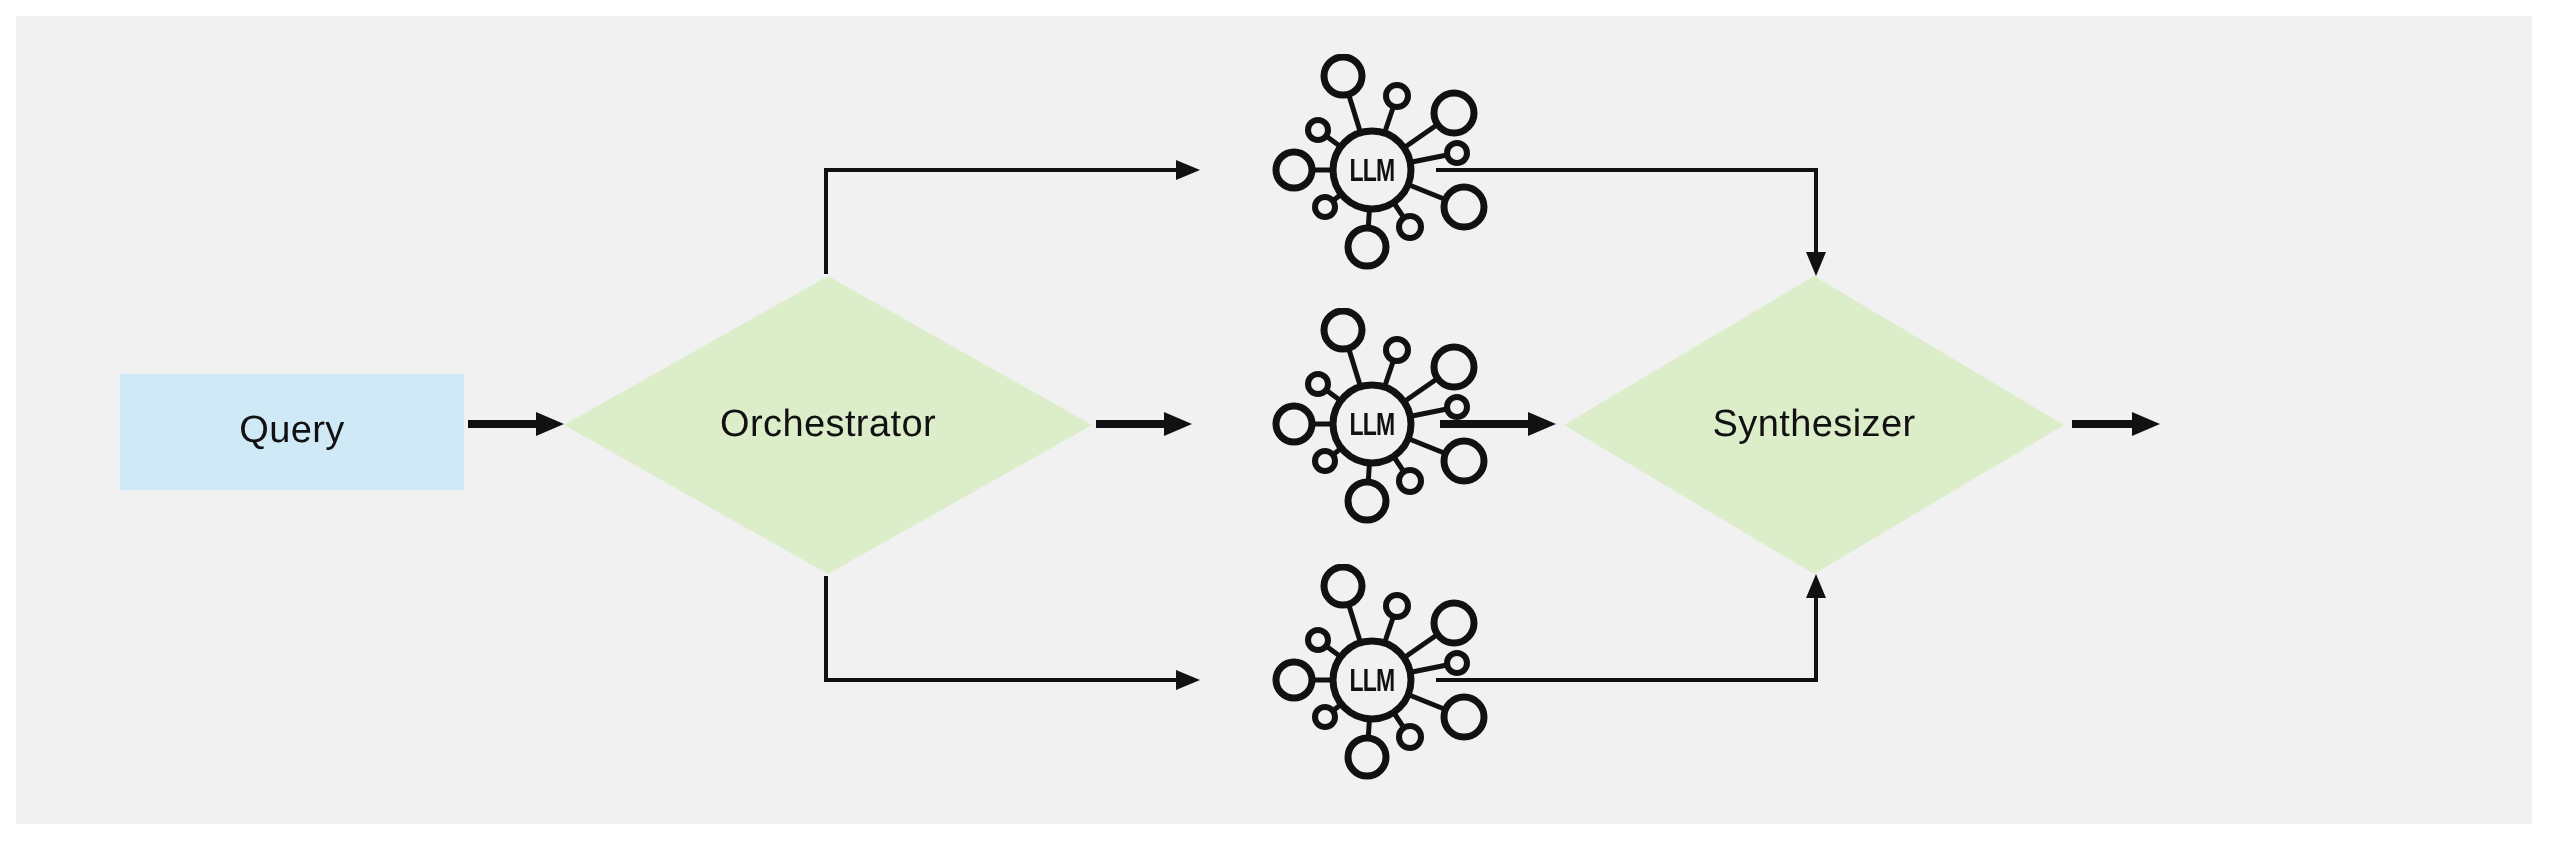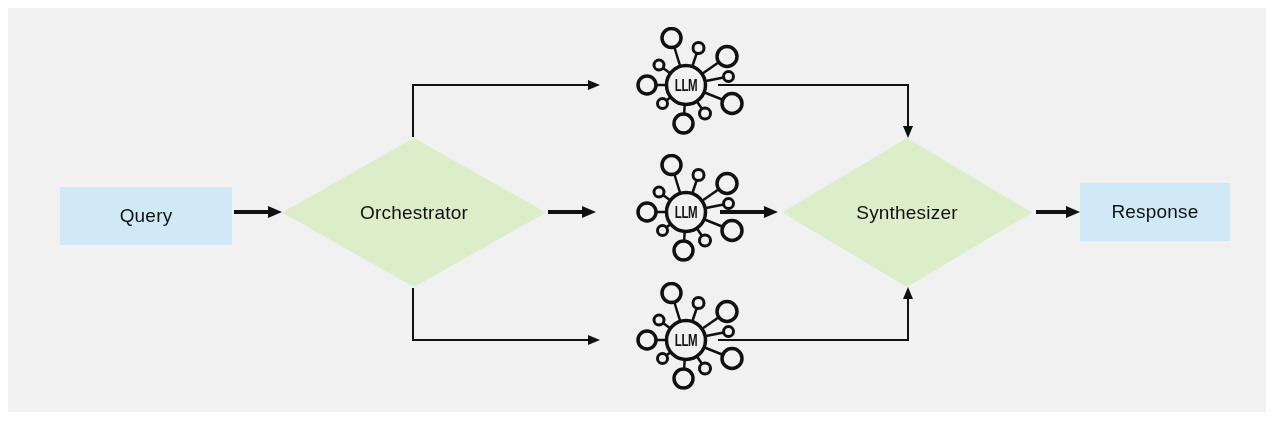--- a/index.html
+++ b/index.html
@@ -225,16 +225,13 @@
     </g>
     <circle class="icon-hub" cx="0" cy="0" r="19.5"></circle>
     <text class="icon-text" x="0" y="5.5" text-anchor="middle" transform="scale(0.72,1)">LLM</text>
   </svg>
 </div>
 
   <div id="synthesizer" class="node diamond">
     <span class="node-label">Synthesizer</span>
   </div>
 
-  <div id="response-box" class="node box">
-    <span class="node-label">Response</span>
-  </div>
 </div>
 
 </body></html>

